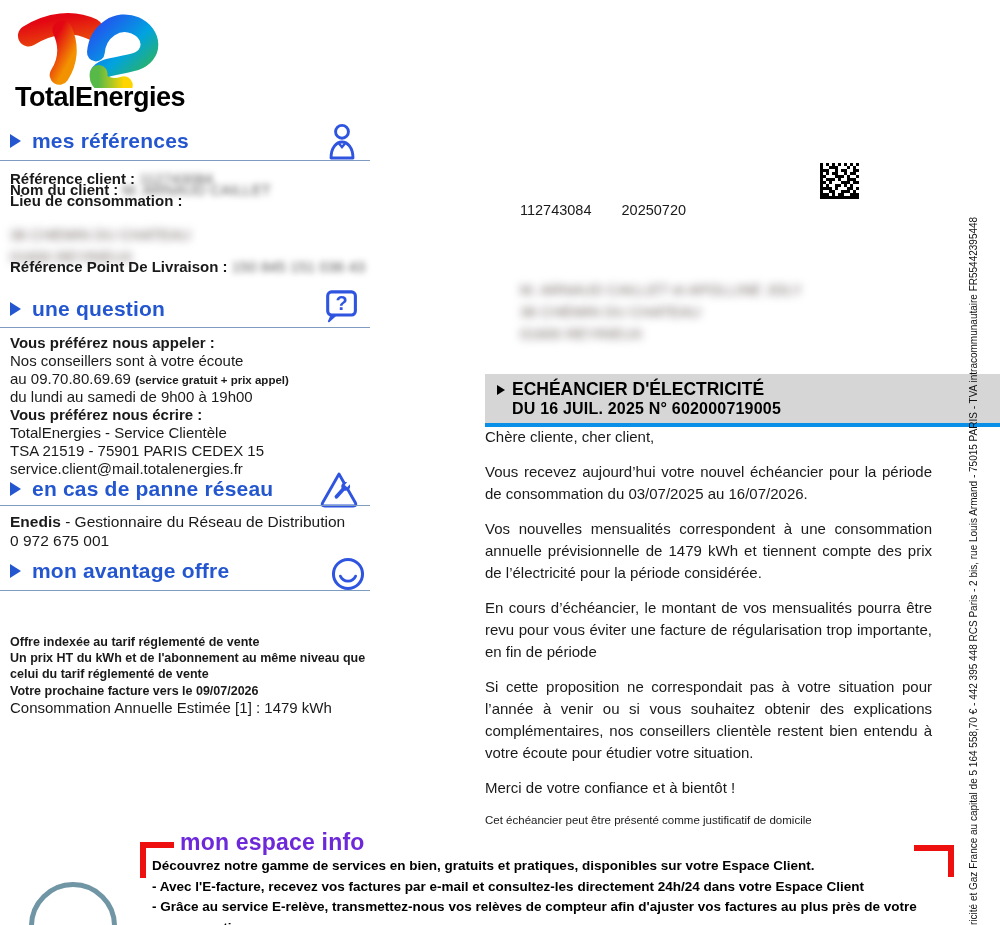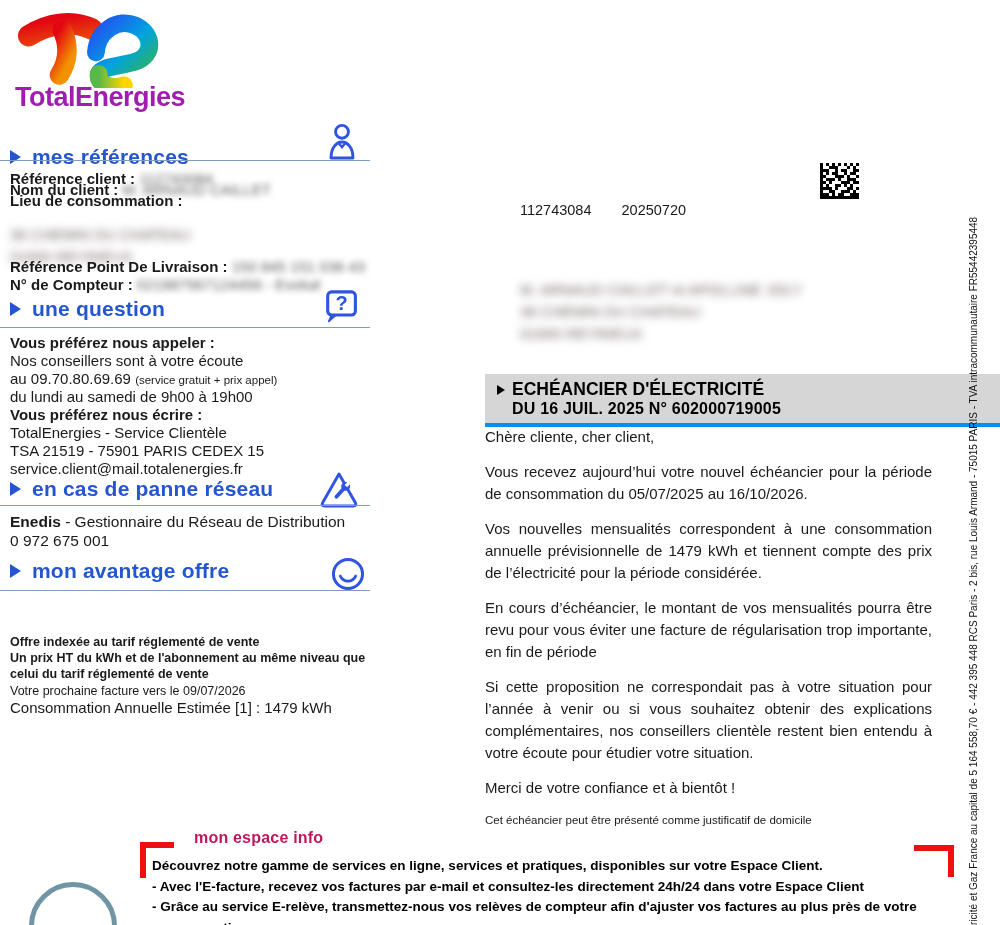--- a/index.html
+++ b/index.html
@@ -1,36 +1,36 @@
 <!DOCTYPE html>
 <html><head>
 <meta charset="utf-8">
 <style>
   html,body{margin:0;padding:0;background:#fff;}
   #page{position:relative;width:1000px;height:925px;background:#ffffff;overflow:hidden;
         font-family:"Liberation Sans",sans-serif;color:#1a1a1a;}
 
   
   #logo{position:absolute;left:14px;top:4px;width:160px;height:84px;}
-  #wordmark{position:absolute;left:15px;top:82px;font-size:27px;font-weight:bold;color:#a21caf;letter-spacing:-0.5px;}
+  #wordmark{position:absolute;left:15px;top:82px;font-size:27px;font-weight:bold;color:#000000;letter-spacing:-0.5px;}
 
   
   .sec-head{position:absolute;left:10px;display:flex;align-items:center;gap:11px;
             color:#2356cf;font-weight:bold;font-size:21px;letter-spacing:.2px;}
   .tri-blue{width:0;height:0;border-left:11px solid #2356cf;border-top:7px solid transparent;border-bottom:7px solid transparent;}
   .rule{position:absolute;left:0;width:370px;height:1px;background:#7d9cc0;}
   .sec-icon{position:absolute;}
 
   .field{position:absolute;left:10px;font-size:15px;white-space:nowrap;}
   .lbl{font-weight:bold;}
   .redacted{filter:blur(3px);color:#5a5a5a;}
   .redacted-addr{filter:blur(4px);color:#6e6060;font-size:15px;}
 
   .ltext{position:absolute;left:10px;font-size:15px;white-space:nowrap;}
-  .small-note{font-size:11.5px;}
+  .small-note{font-size:11.5px;font-weight:bold;}
   .offer{position:absolute;left:10px;width:368px;font-size:12.5px;font-weight:bold;line-height:15.5px;margin-top:36px;}
 
   
   #dm-ids{position:absolute;left:520px;top:202px;font-size:14.5px;}
   #dm-ids span{margin-right:30px;}
   #datamatrix{position:absolute;left:820px;top:163px;display:grid;grid-template-columns:repeat(13,3px);grid-auto-rows:3px;}
   .dmc.on{background:#000;}
   #recipient{position:absolute;left:520px;top:279px;line-height:22px;}
 
   
@@ -43,21 +43,21 @@
 
   #letter{position:absolute;left:485px;top:426px;width:447px;font-size:15px;line-height:22px;text-align:justify;}
   #letter p{margin:0 0 13px 0;}
   #letter .footnote{font-size:11.5px;margin-top:14px;line-height:14px;}
 
   
   .bracket-left{position:absolute;left:140px;top:842px;width:28px;height:30px;
                 border-left:6px solid #ee0f0f;border-top:6px solid #ee0f0f;}
   .bracket-right{position:absolute;left:914px;top:845px;width:34px;height:26px;
                  border-right:6px solid #ee0f0f;border-top:6px solid #ee0f0f;}
-  #espace-title{position:absolute;left:194px;top:829px;color:#be185d;font-size:16px;font-weight:bold;letter-spacing:.2px;}
+  #espace-title{position:absolute;left:180px;top:829px;color:#6d28d9;font-size:23px;font-weight:bold;letter-spacing:.2px;}
   #espace-lines{position:absolute;left:152px;top:856px;width:795px;font-size:13.5px;font-weight:bold;line-height:20.5px;color:#000;}
   #circle-deco{position:absolute;left:29px;top:882px;width:78px;height:78px;border:5px solid #7095a5;border-radius:50%;}
 
   
   #legal{position:absolute;left:968px;top:925px;transform-origin:0 0;transform:rotate(-90deg);
          white-space:nowrap;font-size:10px;color:#111;}
 </style>
 </head>
 <body>
 
@@ -83,21 +83,21 @@
           <stop offset="1" stop-color="#ffd500"></stop>
       </linearGradient>
     </defs>
     <path d="M 10 34 C 32 20 58 17 78 27" fill="none" stroke="url(#gT)" stroke-width="23" stroke-linecap="round"></path>
     <path d="M 46 28 C 54 45 52 62 43 76" fill="none" stroke="url(#gT2)" stroke-width="21" stroke-linecap="round"></path>
     <path d="M 82 52 C 84 28 106 15 124 23 C 144 32 145 55 124 62 C 107 67 90 66 85 75" fill="none" stroke="url(#gE1)" stroke-width="19" stroke-linecap="round"></path>
     <path d="M 85 75 C 83 85 96 92 112 87" fill="none" stroke="url(#gE2)" stroke-width="19" stroke-linecap="round"></path>
   </svg>
   <div id="wordmark">TotalEnergies</div>
 
-  <div class="sec-head" style="top:145px;">
+  <div class="sec-head" style="top:129px;">
     <span class="tri-blue"></span>
     <span>mes références</span>
   </div>
   <svg class="sec-icon" style="left:324px;top:123px;" width="36" height="38" viewBox="0 0 24 26">
     <circle cx="12" cy="6" r="4.4" fill="none" stroke="#2f55e0" stroke-width="2"></circle>
     <path d="M4.5 24 C4.5 16.5 8.5 13 12 13 C15.5 13 19.5 16.5 19.5 24 Z" fill="none" stroke="#2f55e0" stroke-width="2" stroke-linejoin="round"></path>
     <path d="M9.5 13.5 L12 16.5 L14.5 13.5" fill="none" stroke="#2f55e0" stroke-width="1.6"></path>
   </svg>
   <div class="rule" style="top:160px;"></div>
 
@@ -107,23 +107,20 @@
   <div class="field" style="top:181px;">
     <span class="lbl">Nom du client : </span><span class="redacted">M. ARNAUD CAILLET</span>
   </div>
   <div class="field" style="top:192px;">
     <span class="lbl">Lieu de consommation :</span>
   </div>
   <div class="field redacted-addr" style="top:226px;">36 CHEMIN DU CHATEAU</div>
   <div class="field redacted-addr" style="top:248px;">01600 REYRIEUX</div>
   <div class="field" style="top:258px;">
     <span class="lbl">Référence Point De Livraison : </span><span class="redacted">150 845 151 036 43</span>
-  </div>
-  <div class="field" style="top:276px;">
-    <span class="lbl">N° de Compteur : </span><span class="redacted">021987567124456 - Evolué</span>
   </div>
 
   <div class="sec-head" style="top:297px;">
     <span class="tri-blue"></span>
     <span>une question</span>
   </div>
   <svg class="sec-icon" style="left:320px;top:288px;" width="40" height="40" viewBox="0 0 26 26">
     <rect x="5" y="2.5" width="18" height="15" rx="2.5" fill="none" stroke="#2f55e0" stroke-width="2"></rect>
     <path d="M7.5 17.5 L5.5 22 L10.5 17.5" fill="#2f55e0" stroke="#2f55e0" stroke-width="1"></path>
     <text x="14" y="14.5" text-anchor="middle" font-size="13" font-family="Liberation Sans, sans-serif" font-weight="bold" fill="#2f55e0">?</text>
@@ -347,33 +344,33 @@
   <div id="banner">
     <div class="banner-row">
       <span class="tri-black"></span>
       <span id="banner-l1">ECHÉANCIER D'ÉLECTRICITÉ</span>
     </div>
     <div id="banner-l2">DU 16 JUIL. 2025 N° 602000719005</div>
   </div>
 
   <div id="letter">
     <p>Chère cliente, cher client,</p>
-    <p>Vous recevez aujourd’hui votre nouvel échéancier pour la période de consommation du 05/07/2025 au 16/10/2026.</p>
+    <p>Vous recevez aujourd’hui votre nouvel échéancier pour la période de consommation du 03/07/2025 au 16/07/2026.</p>
     <p>Vos nouvelles mensualités correspondent à une consommation annuelle prévisionnelle de 1479 kWh et tiennent compte des prix de l’électricité pour la période considérée.</p>
     <p>En cours d’échéancier, le montant de vos mensualités pourra être revu pour vous éviter une facture de régularisation trop importante, en fin de période</p>
     <p>Si cette proposition ne correspondait pas à votre situation pour l’année à venir ou si vous souhaitez obtenir des explications complémentaires, nos conseillers clientèle restent bien entendu à votre écoute pour étudier votre situation.</p>
     <p>Merci de votre confiance et à bientôt !</p>
     <p class="footnote">Cet échéancier peut être présenté comme justificatif de domicile</p>
   </div>
 
   <div class="bracket-left"></div>
   <div class="bracket-right"></div>
   <div id="espace-title">mon espace info</div>
   <div id="espace-lines">
-    <div>Découvrez notre gamme de services en ligne, services et pratiques, disponibles sur votre Espace Client.</div>
+    <div>Découvrez notre gamme de services en bien, gratuits et pratiques, disponibles sur votre Espace Client.</div>
     <div>- Avec l'E-facture, recevez vos factures par e-mail et consultez-les directement 24h/24 dans votre Espace Client</div>
     <div>- Grâce au service E-relève, transmettez-nous vos relèves de compteur afin d'ajuster vos factures au plus près de votre consommation.</div>
   </div>
   <div id="circle-deco"></div>
 
   <div id="legal">ricité et Gaz France au capital de 5 164 558,70 € - 442 395 448 RCS Paris - 2 bis, rue Louis Armand - 75015 PARIS - TVA intracommunautaire FR55442395448</div>
 
 </div>
 
 </body></html>

